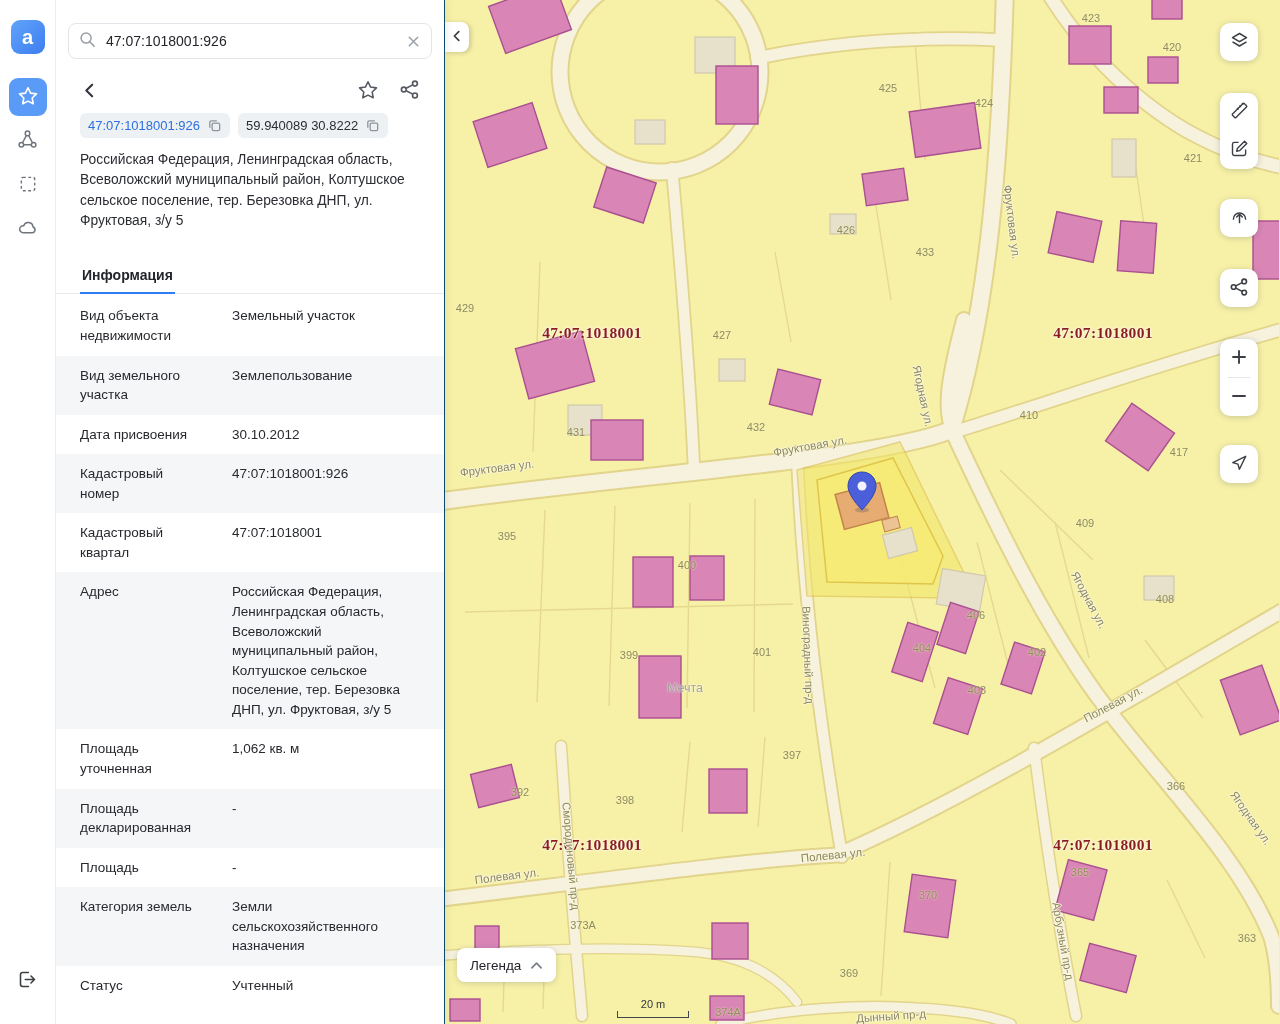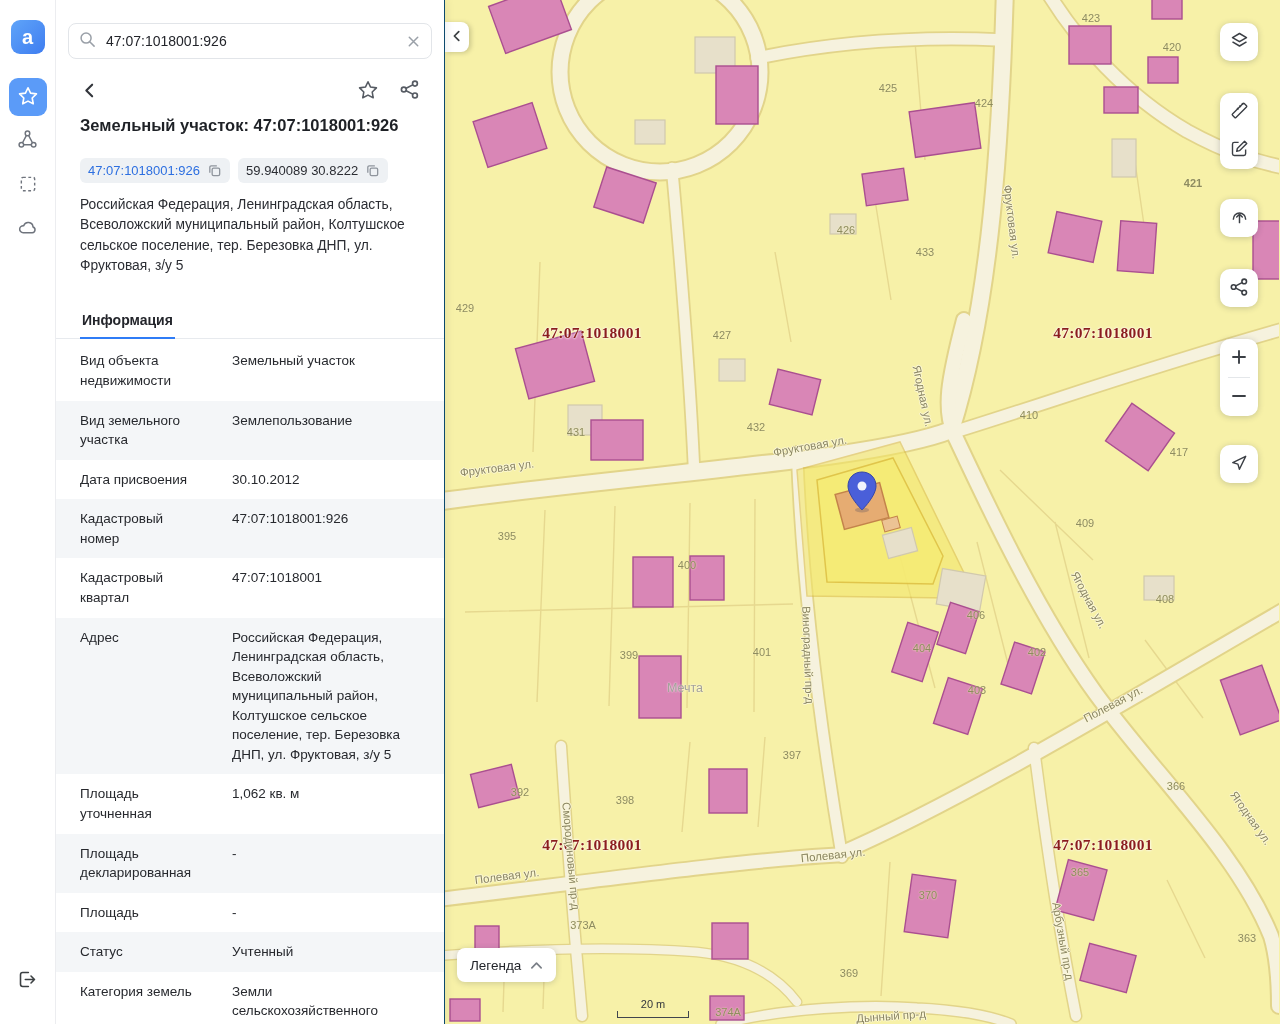--- a/index.html
+++ b/index.html
@@ -150,21 +150,20 @@
         <svg width="21" height="21" viewBox="0 0 20 20" fill="none" stroke="#565b63" stroke-width="1.6">
             <circle cx="15.2" cy="4.4" r="2.3"></circle>
             <circle cx="4.6" cy="10" r="2.3"></circle>
             <circle cx="15.2" cy="15.6" r="2.3"></circle>
             <path d="M6.8 8.9l6.3-3.3M6.8 11.1l6.3 3.3"></path>
           </svg>
       </button>
     </div>
   </div>
 
-  <h1 class="page-title">Земельный участок: 47:07:1018001:926</h1>
 
   <div class="chips">
     <div class="chip">
       <span class="chip-text link">47:07:1018001:926</span>
       <button class="copy-btn">
         <svg width="15" height="15" viewBox="0 0 16 16" fill="none" stroke="currentColor" stroke-width="1.4">
             <rect x="5.5" y="5.5" width="8" height="8" rx="1.5"></rect>
             <path d="M3 10.5v-6A1.5 1.5 0 0 1 4.5 3h6"></path>
           </svg>
       </button>
@@ -217,26 +216,26 @@
       </div>
       <div class="info-row">
         <div class="info-label">Площадь декларированная</div>
         <div class="info-value">-</div>
       </div>
       <div class="info-row">
         <div class="info-label">Площадь</div>
         <div class="info-value">-</div>
       </div>
       <div class="info-row">
+        <div class="info-label">Категория земель</div>
+        <div class="info-value">Земли сельскохозяйственного назначения</div>
+      </div>
+      <div class="info-row">
         <div class="info-label">Статус</div>
         <div class="info-value">Учтенный</div>
-      </div>
-      <div class="info-row">
-        <div class="info-label">Категория земель</div>
-        <div class="info-value">Земли сельскохозяйственного назначения</div>
       </div>
     </div>
 </aside>
 
 <main class="map">
   <svg class="basemap" width="834" height="1024" viewBox="0 0 834 1024" preserveAspectRatio="xMidYMid slice">
     <defs>
       <path id="rdB" d="M560,-12 C556,130 547,300 506,430 C430,460 210,472 -10,502"></path>
       <path id="rdC" d="M519,320 C503,382 499,408 509,434 C541,502 592,612 651,694 C711,776 792,852 826,936 C832,956 834,976 834,1006"></path>
       <path id="rdD" d="M600,-12 C632,42 682,96 742,131 C782,153 812,162 842,168"></path>
@@ -372,21 +371,21 @@
       <div class="map-label street-label" style="left: 126px; top: 856px; transform: translate(-50%, -50%) rotate(85deg);">Смородиновый пр-д</div>
       <div class="map-label street-label" style="left: 62px; top: 876px; transform: translate(-50%, -50%) rotate(-7deg);">Полевая ул.</div>
       <div class="map-label street-label" style="left: 388px; top: 855px; transform: translate(-50%, -50%) rotate(-6deg);">Полевая ул.</div>
       <div class="map-label street-label" style="left: 668px; top: 704px; transform: translate(-50%, -50%) rotate(-28deg);">Полевая ул.</div>
       <div class="map-label street-label" style="left: 618px; top: 941px; transform: translate(-50%, -50%) rotate(80deg);">Арбузный пр-д</div>
       <div class="map-label street-label" style="left: 446px; top: 1016px; transform: translate(-50%, -50%) rotate(-4deg);">Дынный пр-д</div>
       <div class="map-label parcel-number" style="left: 646px; top: 18px; transform: translate(-50%, -50%) rotate(0deg);">423</div>
       <div class="map-label parcel-number" style="left: 727px; top: 47px; transform: translate(-50%, -50%) rotate(0deg);">420</div>
       <div class="map-label parcel-number" style="left: 443px; top: 88px; transform: translate(-50%, -50%) rotate(0deg);">425</div>
       <div class="map-label parcel-number" style="left: 539px; top: 103px; transform: translate(-50%, -50%) rotate(0deg);">424</div>
-      <div class="map-label parcel-number" style="left: 748px; top: 183px; transform: translate(-50%, -50%) rotate(0deg); font-weight: bold;">421</div>
+      <div class="map-label parcel-number" style="left: 748px; top: 158px; transform: translate(-50%, -50%) rotate(0deg);">421</div>
       <div class="map-label parcel-number" style="left: 401px; top: 230px; transform: translate(-50%, -50%) rotate(0deg);">426</div>
       <div class="map-label parcel-number" style="left: 480px; top: 252px; transform: translate(-50%, -50%) rotate(0deg);">433</div>
       <div class="map-label parcel-number" style="left: 20px; top: 308px; transform: translate(-50%, -50%) rotate(0deg);">429</div>
       <div class="map-label parcel-number" style="left: 277px; top: 335px; transform: translate(-50%, -50%) rotate(0deg);">427</div>
       <div class="map-label parcel-number" style="left: 131px; top: 432px; transform: translate(-50%, -50%) rotate(0deg);">431</div>
       <div class="map-label parcel-number" style="left: 311px; top: 427px; transform: translate(-50%, -50%) rotate(0deg);">432</div>
       <div class="map-label parcel-number" style="left: 584px; top: 415px; transform: translate(-50%, -50%) rotate(0deg);">410</div>
       <div class="map-label parcel-number" style="left: 734px; top: 452px; transform: translate(-50%, -50%) rotate(0deg);">417</div>
       <div class="map-label parcel-number" style="left: 640px; top: 523px; transform: translate(-50%, -50%) rotate(0deg);">409</div>
       <div class="map-label parcel-number" style="left: 720px; top: 599px; transform: translate(-50%, -50%) rotate(0deg);">408</div>

